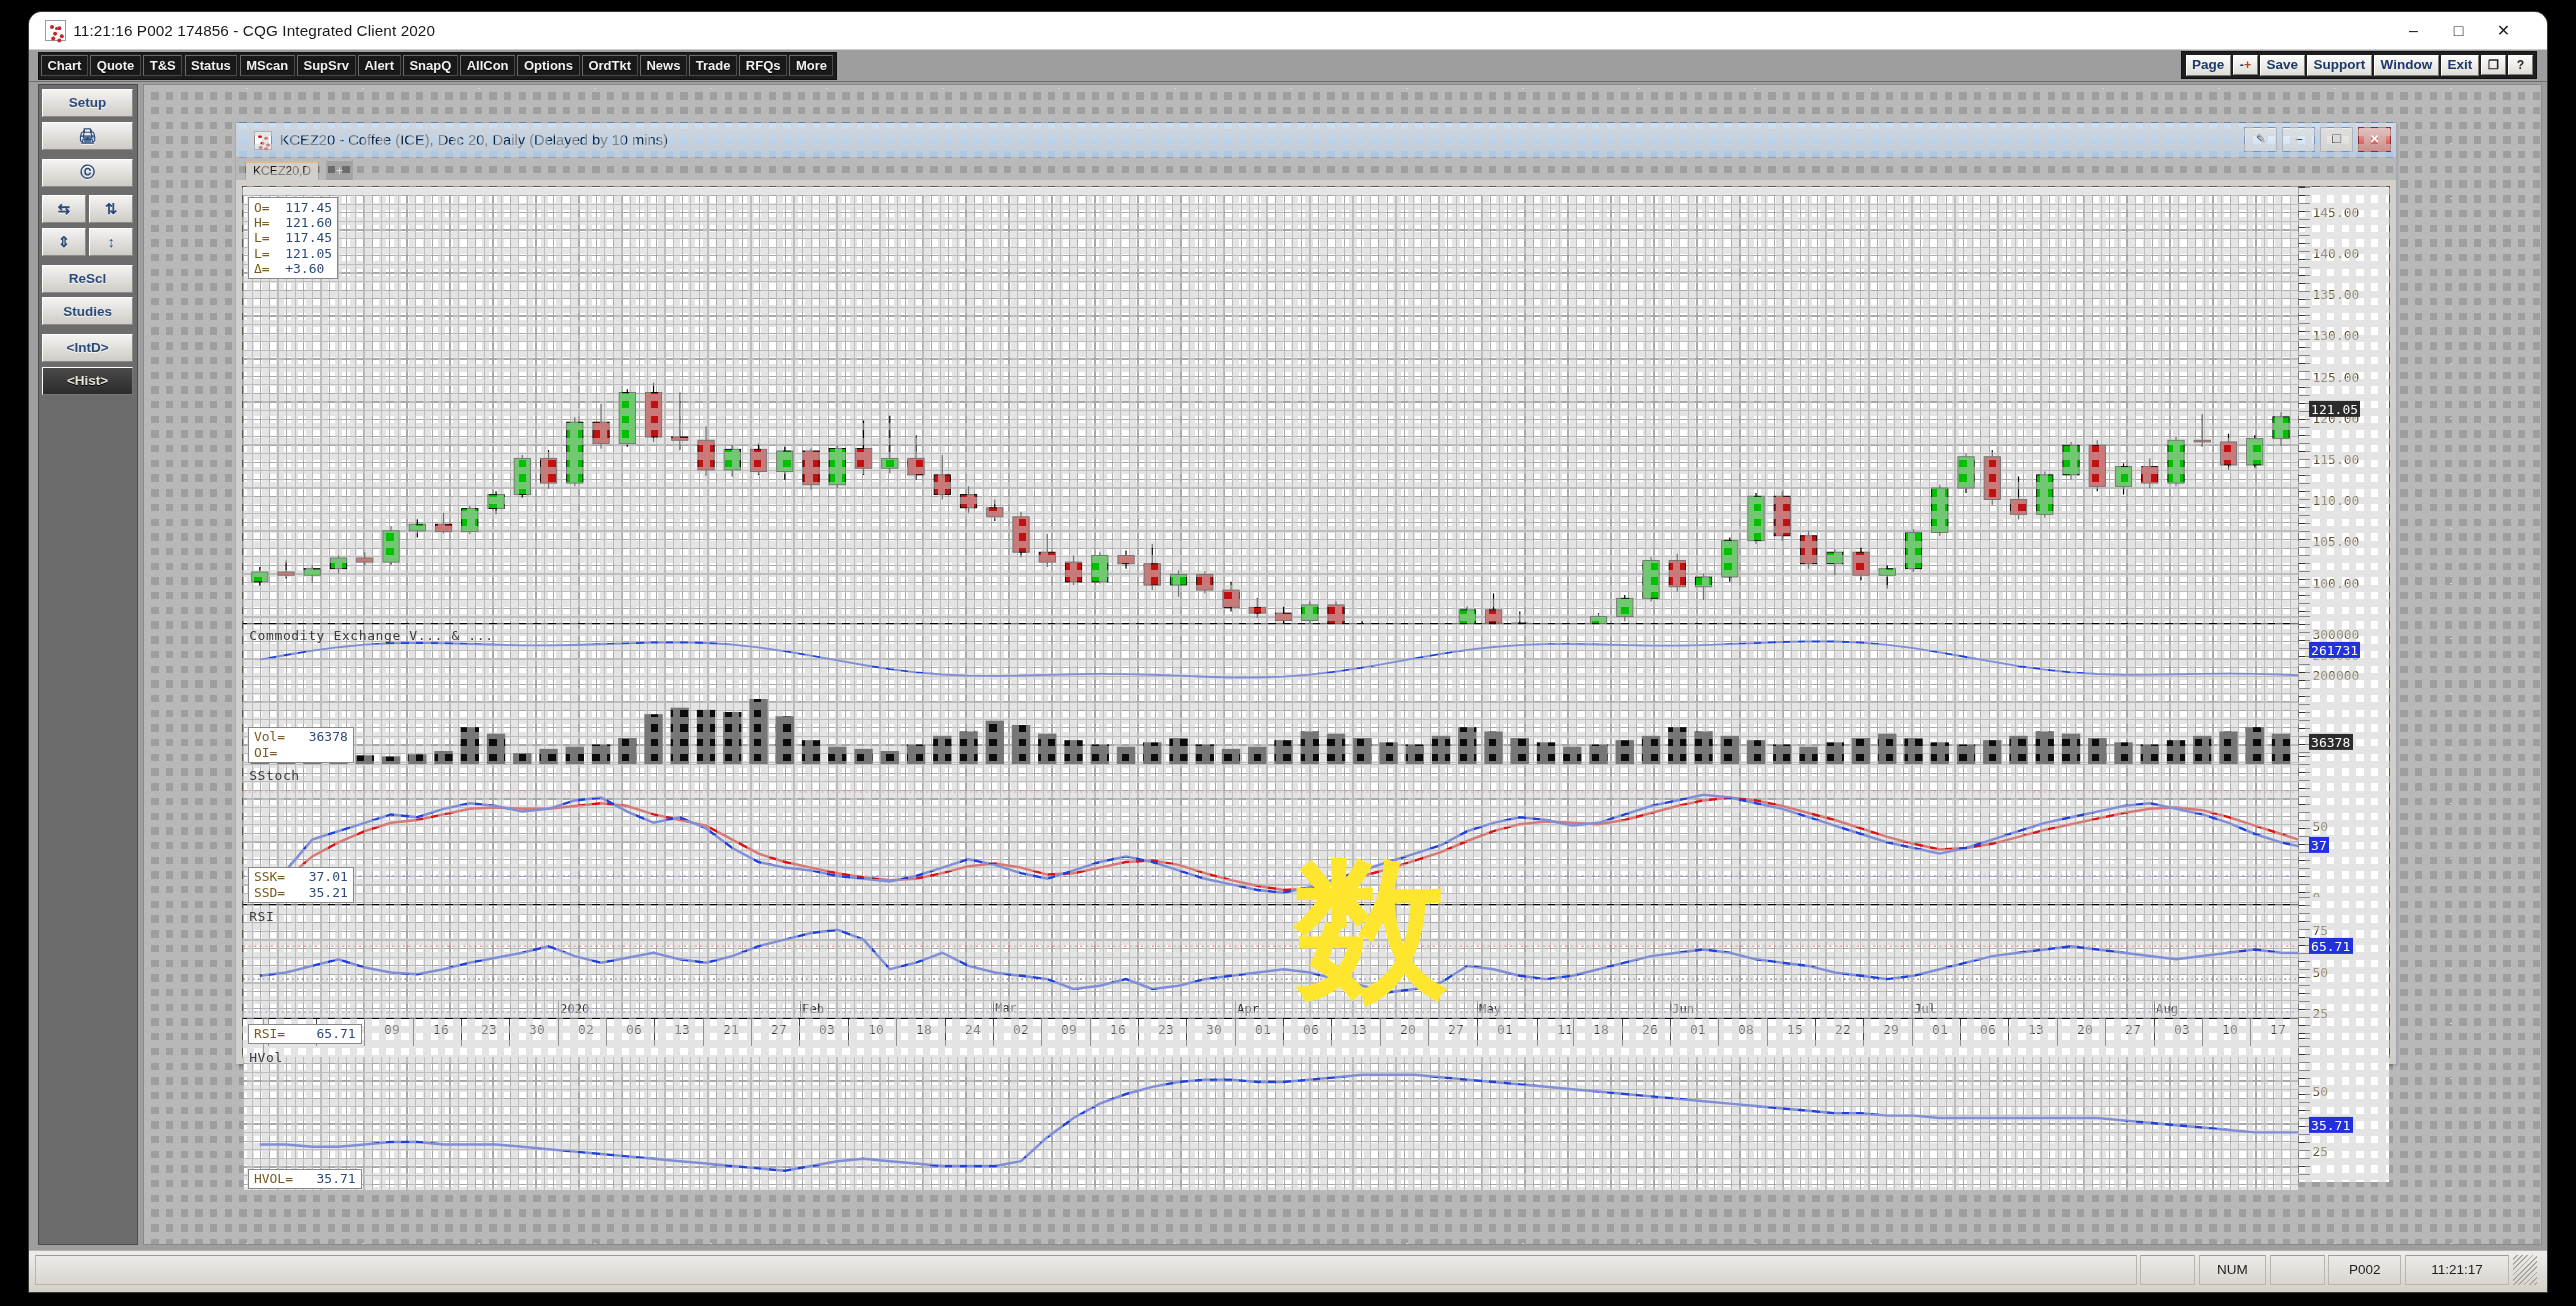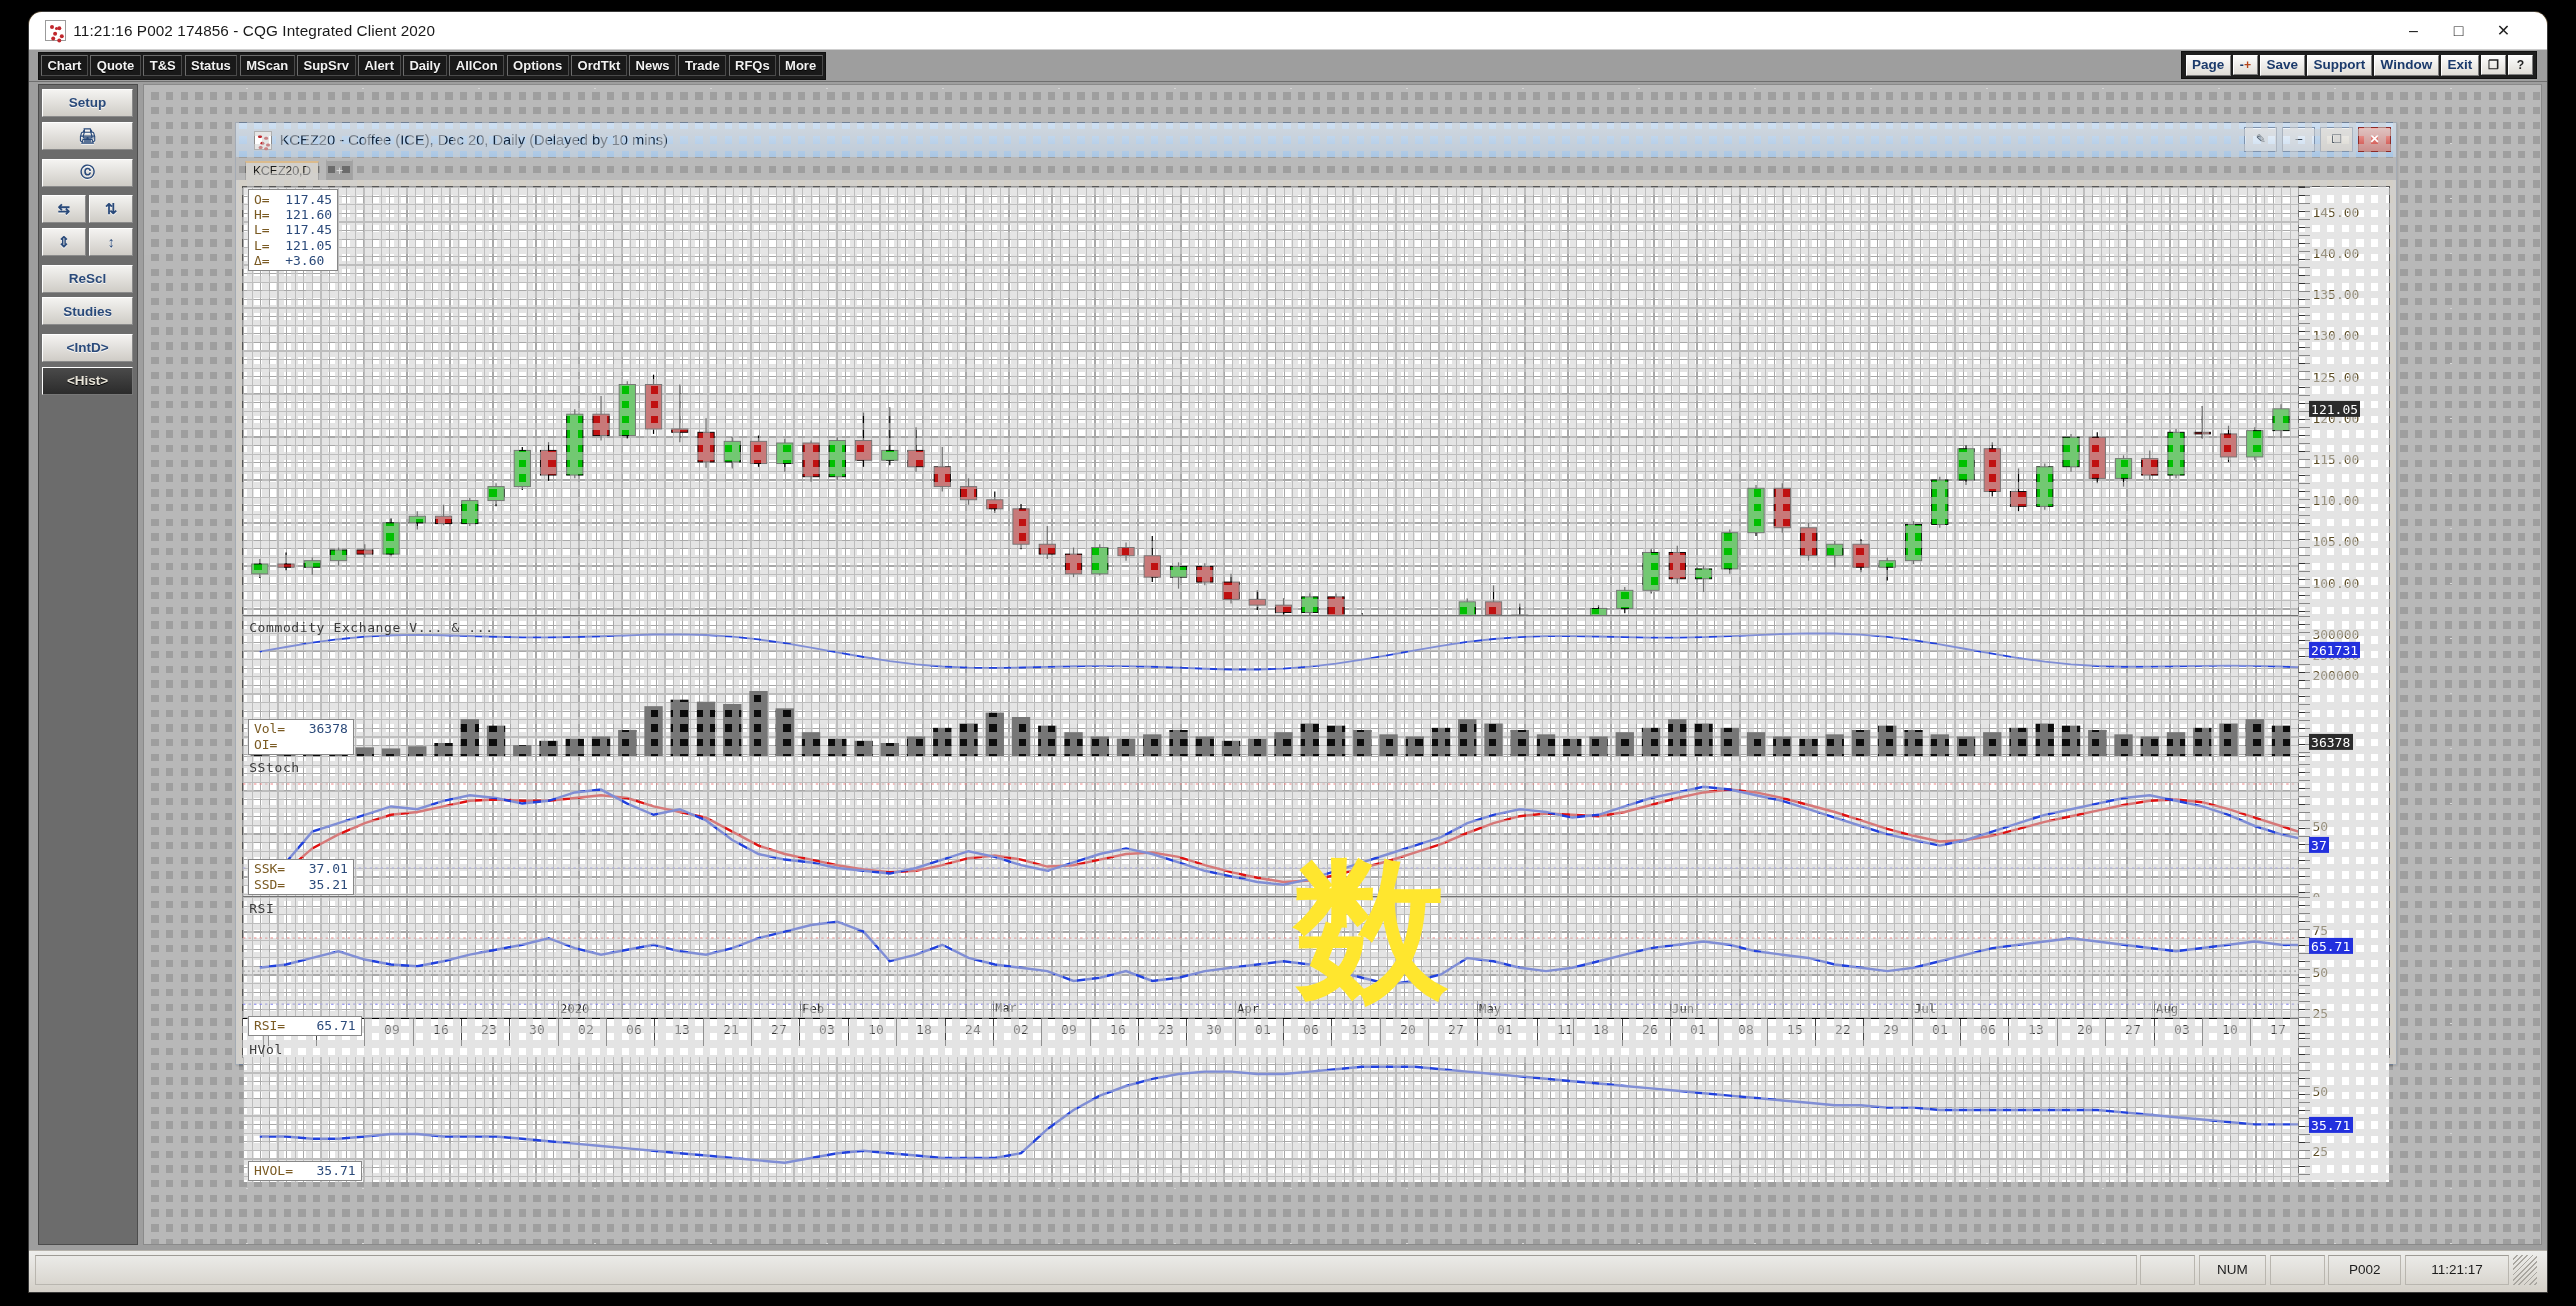--- a/index.html
+++ b/index.html
@@ -137,21 +137,21 @@
     padding:2.4px 7.3px 3.1px 7.3px; line-height:1;
   }
   #chart-tabs .tab.add { background:#6b6b6b; color:#e6e6e6; border-top-color:#9a9a9a; padding:3.7px 8.6px 3.7px 8.6px;}
 
   
   #chart-canvas { position:absolute; left:0; top:59px; right:0; bottom:0; background:#d4d0c8; }
   #plot-frame {
     position:absolute; left:6.1px; top:3.7px; right:6.1px; bottom:6.1px;
     background:#ffffff; border:0.6px solid #555;
   }
-  .pane { position:absolute; left:0; right:91px; background:#fff; border-bottom:1.2px solid #000; overflow:hidden;}
+  .pane { position:absolute; left:0; right:91px; background:#fff; border-bottom:1.2px solid #000; overflow:hidden;margin-top:8px;}
   .pane.last { border-bottom:none; }
   .pane-grid {
     position:absolute; inset:0;
     background-image:
       repeating-linear-gradient(to right, #9a9a9a 0 1.2px, transparent 1.2px 8.6px),
       repeating-linear-gradient(to bottom, #9a9a9a 0 1.2px, transparent 1.2px 8.6px);
     background-size:100% 0.6px, 0.6px 100%;
     opacity:.85;
   }
   .pane-label { position:absolute; left:6.1px; top:3.7px; font-family:"DejaVu Sans Mono", monospace;
@@ -239,21 +239,21 @@
 
     <div id="menustrip">
       <div id="menu-left">
           <div class="mbtn">Chart</div>
           <div class="mbtn">Quote</div>
           <div class="mbtn">T&amp;S</div>
           <div class="mbtn">Status</div>
           <div class="mbtn">MScan</div>
           <div class="mbtn">SupSrv</div>
           <div class="mbtn">Alert</div>
-          <div class="mbtn">Daily</div>
+          <div class="mbtn">SnapQ</div>
           <div class="mbtn">AllCon</div>
           <div class="mbtn">Options</div>
           <div class="mbtn">OrdTkt</div>
           <div class="mbtn">News</div>
           <div class="mbtn">Trade</div>
           <div class="mbtn">RFQs</div>
           <div class="mbtn">More</div>
         </div>
       <div id="menu-right">
           <div class="rbtn">Page</div>

